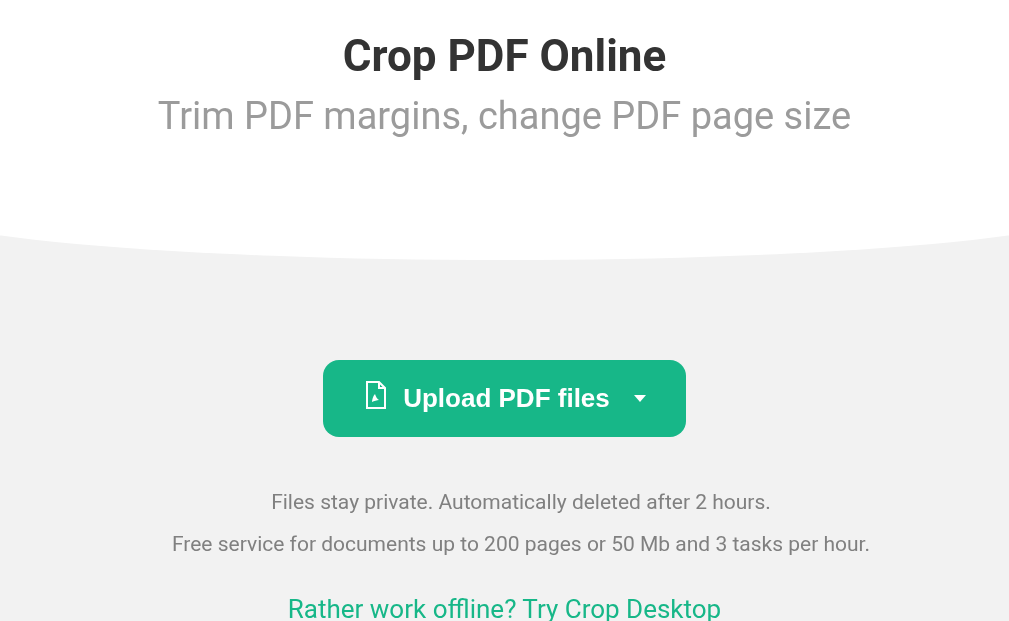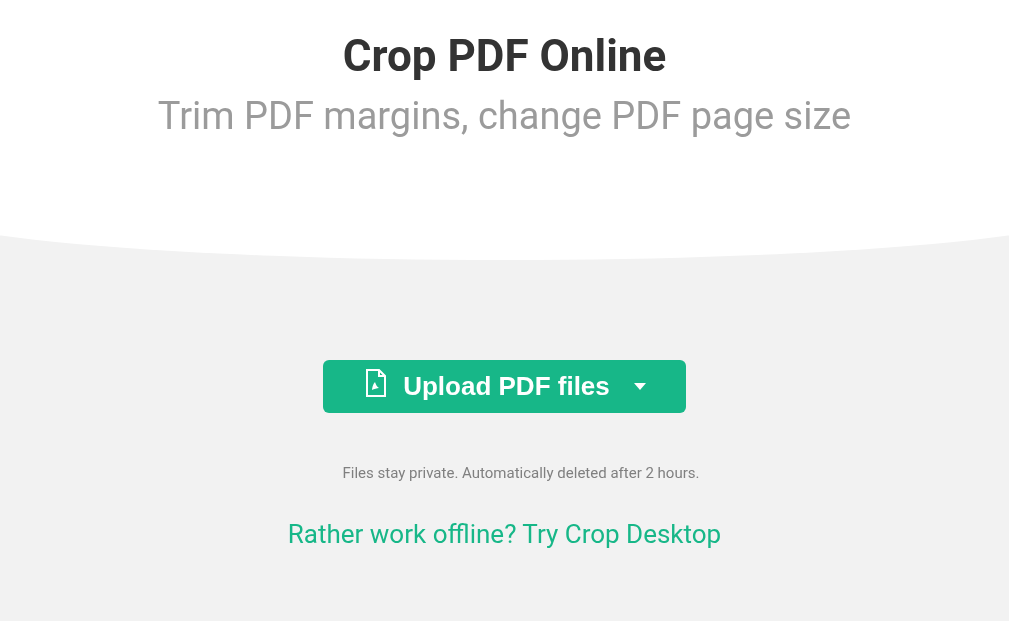--- a/index.html
+++ b/index.html
@@ -59,42 +59,42 @@
       text-align: center;
       padding-top: 140px;
     }
     .upload-button {
       display: inline-flex;
       align-items: center;
       justify-content: center;
       background: #17b788;
       color: #ffffff;
       border: none;
-      border-radius: 6px;
-      padding: 8px 40px;
+      border-radius: 16px;
+      padding: 20px 40px;
       font-size: 26px;
       font-weight: 700;
       cursor: pointer;
       gap: 16px;
       margin-bottom: 48px;
     }
     .file-icon {
       width: 24px;
       height: 30px;
     }
     .dropdown-caret {
       width: 0;
       height: 0;
       border-left: 6px solid transparent;
       border-right: 6px solid transparent;
       border-top: 7px solid #ffffff;
       margin-left: 8px;
     }
     .info-text {
-      font-size: 15px;
+      font-size: 21px;
       color: #808080;
       line-height: 1.7;
       margin-bottom: 6px;
       margin-left: 33px;
     }
     .offline-link-wrapper {
       margin-top: 32px;
     }
     .offline-text {
       font-size: 26px;
@@ -124,17 +124,18 @@
         <path d="M4 2 L16 2 L22 8 L22 28 L4 28 Z" fill="none"></path>
         <path d="M16 2 L16 8 L22 8" fill="none"></path>
         <path d="M9 22 C9 20 10 16 12 14 C13 17 14 19 16 20 C14 20 11 21 9 22 Z" fill="#ffffff" stroke="none"></path>
       </svg>
     </span>
     <span>Upload PDF files</span>
     <span class="dropdown-caret"></span>
   </button>
 
   <p class="info-text">Files stay private. Automatically deleted after 2 hours.</p>
+  <p class="info-text">Free service for documents up to 200 pages or 50 Mb and 3 tasks per hour.</p>
 
   <div class="offline-link-wrapper">
     <span class="offline-text">Rather work offline? </span><a class="offline-link offline-text">Try Crop Desktop</a>
   </div>
 </div>
 
 </body></html>

